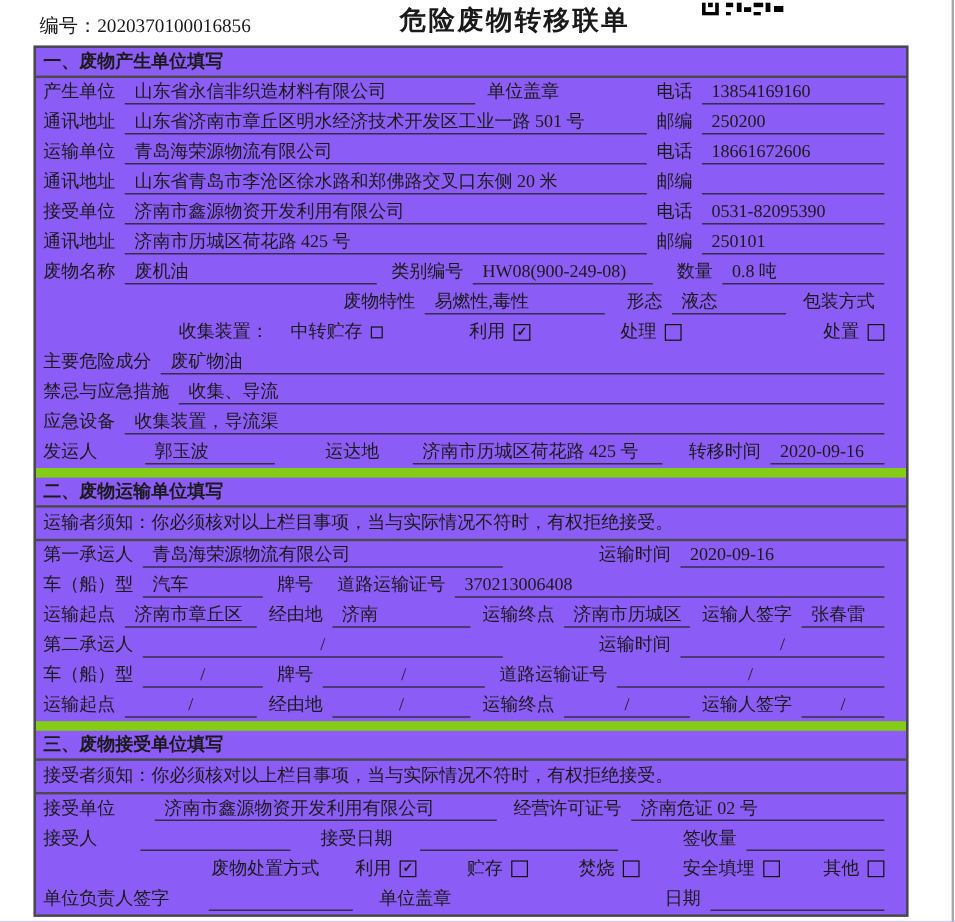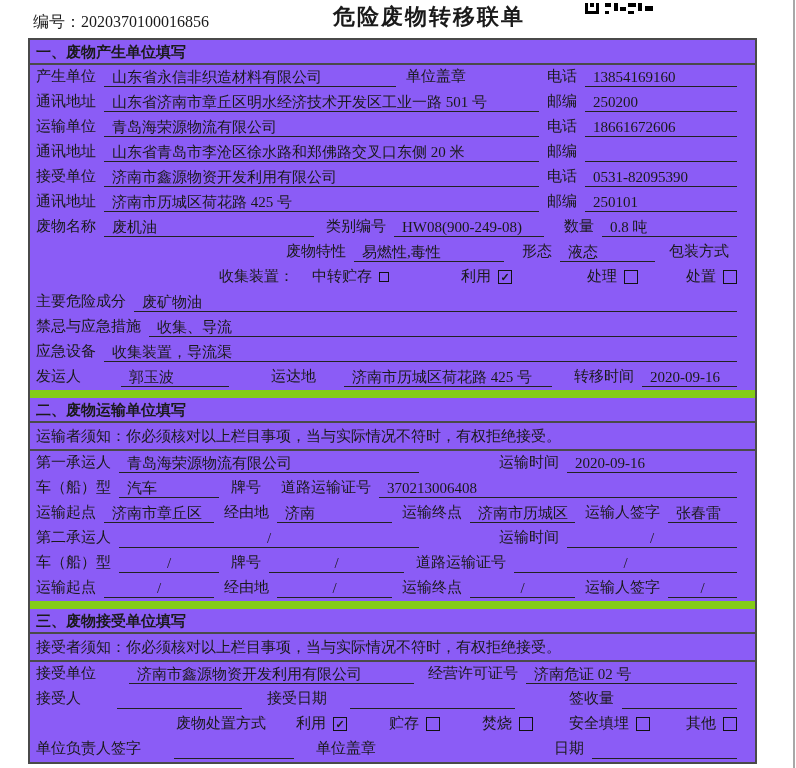--- a/index.html
+++ b/index.html
@@ -136,21 +136,21 @@
         <span class="cb sm"></span>
       </span>
       <span class="opt" style="margin-left:72px">
         <span>利用</span>
         <span class="cb">✓</span>
       </span>
       <span class="opt" style="margin-left:75px">
         <span>处理</span>
         <span class="cb"></span>
       </span>
-      <span class="opt" style="margin-left:48px">
+      <span class="opt" style="margin-left:118px">
         <span>处置</span>
         <span class="cb"></span>
       </span>
     </div>
 
     <div class="row">
       <span class="lbl">主要危险成分</span>
       <span class="u fill">废矿物油</span>
     </div>
 

